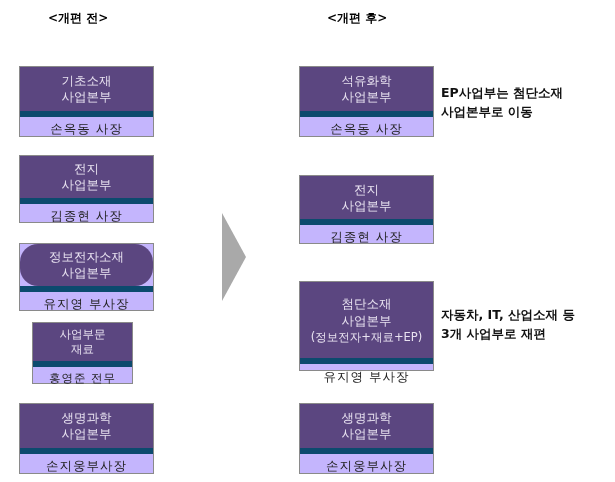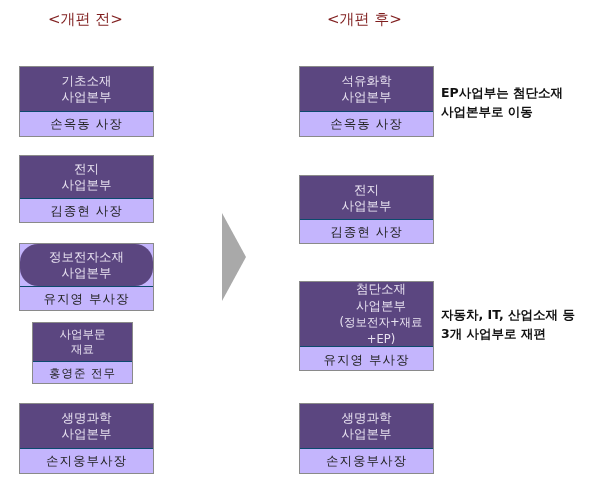--- a/index.html
+++ b/index.html
@@ -1,23 +1,23 @@
 <!DOCTYPE html>
 <html><head>
 <meta charset="utf-8">
 <style>
   html, body { margin:0; padding:0; }
   body { width:615px; height:482px; background:#ffffff; position:relative; overflow:hidden;
          font-family:"DejaVu Sans", sans-serif; }
-  .heading { position:absolute; font-family:"DejaVu Serif", serif; font-weight:normal; font-size:15px; color:#7f1d1d; }
+  .heading { position:absolute; font-family:"DejaVu Serif", serif; font-weight:bold; font-size:12px; color:#000000; }
   .box { position:absolute; border:1px solid #8a8a8a; box-sizing:border-box; background:#c4b5fd; }
   .box .top { background:#5b4680; color:#e8e2f0; text-align:center; font-size:12.5px; line-height:16px;
               display:flex; flex-direction:column; justify-content:center; }
   .box .bottom { text-align:center; font-size:12.5px; color:#222; display:flex; align-items:center; justify-content:center;
-                 border-top:1px solid #0c4a6e; letter-spacing:1px; }
+                 border-top:6px solid #0c4a6e; letter-spacing:1px; }
   .box .top span { display:block; }
   .box .top .sub { font-size:11.5px; letter-spacing:0; }
   .note { position:absolute; font-family:"DejaVu Sans", sans-serif; font-weight:bold; font-size:12.5px; line-height:19px; color:#111; }
   .arrow { position:absolute; left:222px; top:213px; width:0; height:0;
            border-top:44px solid transparent; border-bottom:44px solid transparent; border-left:24px solid #a9a9a9; }
 </style>
 </head>
 <body>
 
 <div class="heading" style="left:48px; top:10px;">&lt;개편 전&gt;</div>
@@ -79,21 +79,21 @@
 
 <div class="box" style="left:299px; top:175px; width:135px; height:69px;">
   <div class="top" style="height:43px;">
     <span>전지</span>
     <span>사업본부</span>
   </div>
   <div class="bottom" style="height:24px;">김종현 사장</div>
 </div>
 
 <div class="box" style="left:299px; top:281px; width:135px; height:90px;">
-  <div class="top" style="height:64px; line-height:17px;padding-left:29px;">
+  <div class="top" style="height:76px; line-height:17px;">
     <span>첨단소재</span>
     <span>사업본부</span>
     <span class="sub">(정보전자+재료+EP)</span>
   </div>
   <div class="bottom" style="height:26px;">유지영 부사장</div>
 </div>
 <div class="note" style="left:441px; top:305px;">
   <div>자동차, IT, 산업소재 등</div>
   <div>3개 사업부로 재편</div>
 </div>

